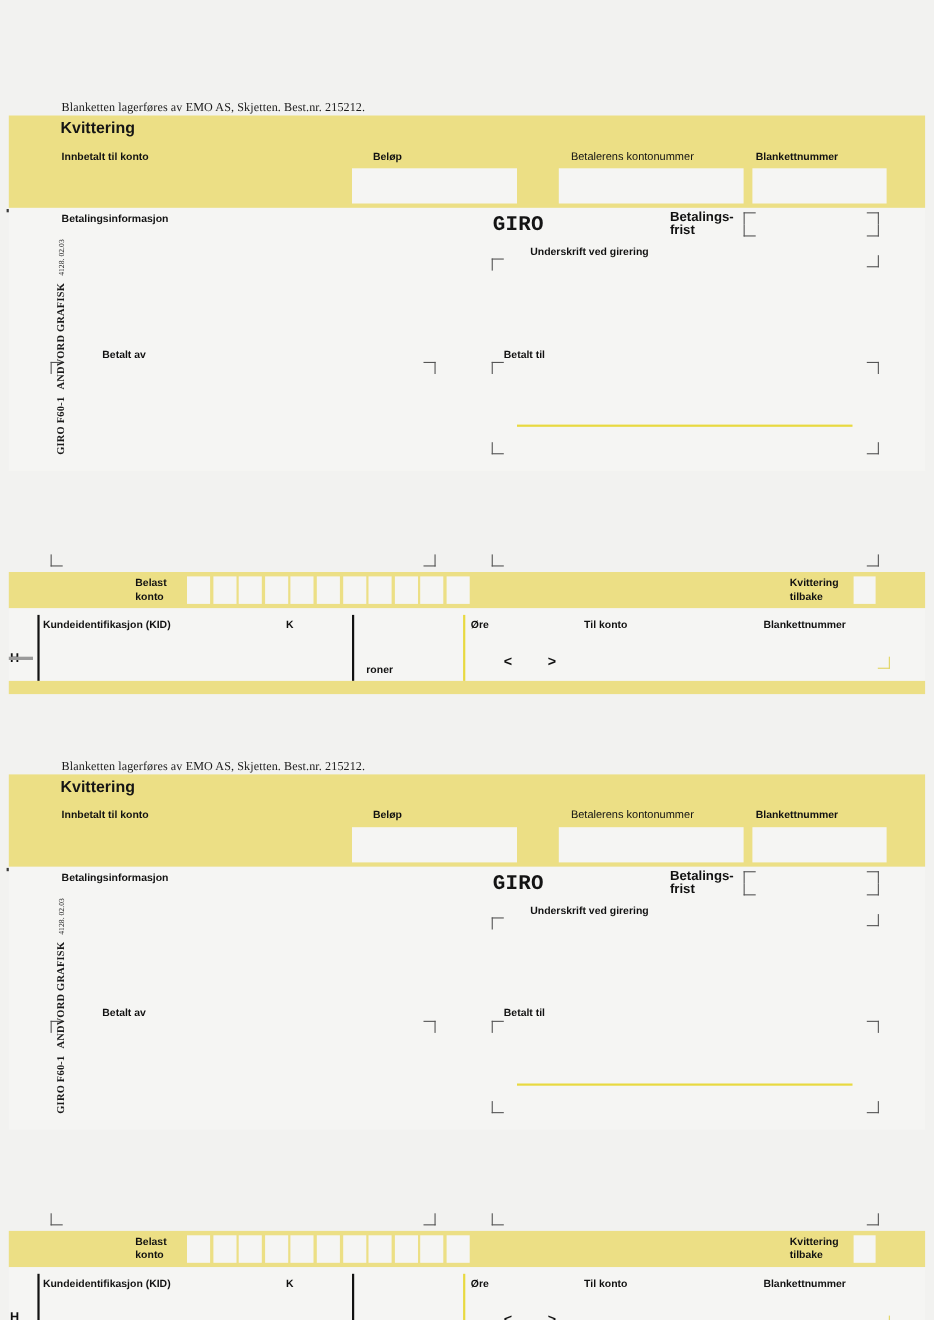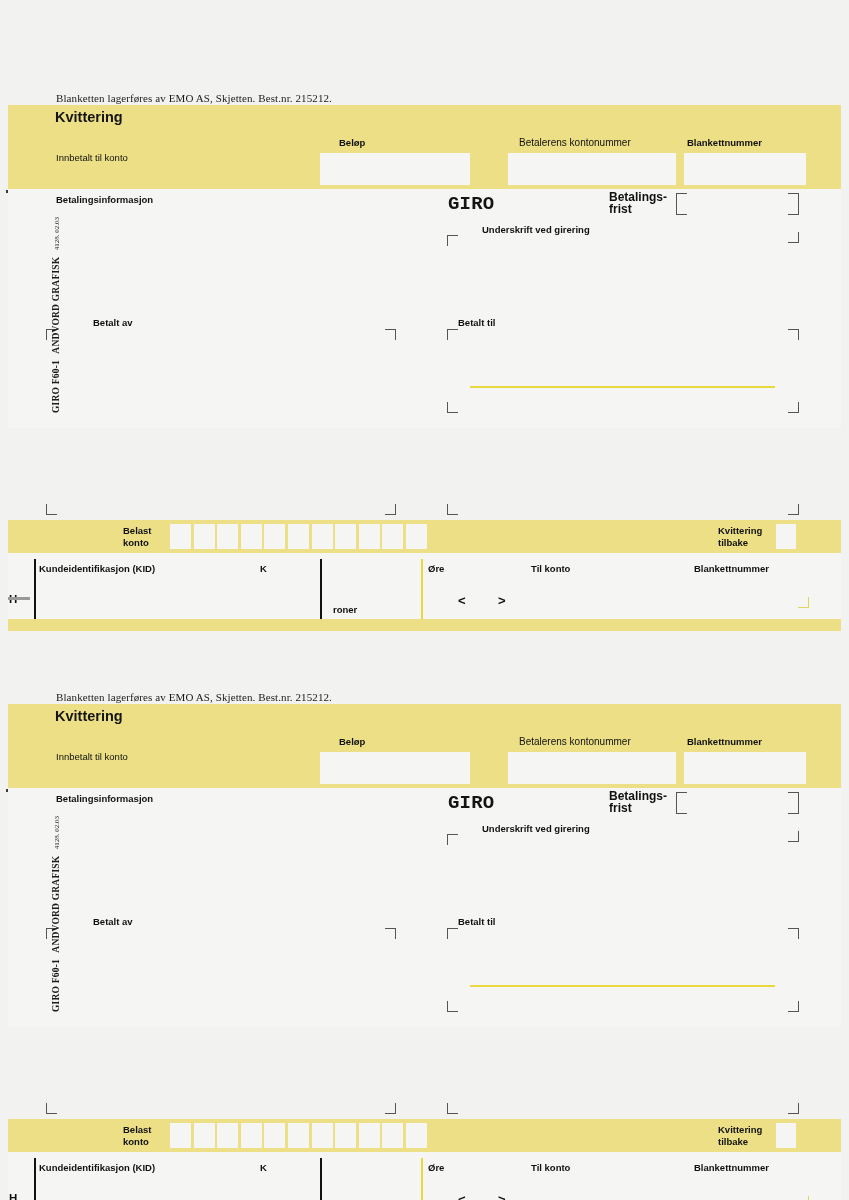--- a/index.html
+++ b/index.html
@@ -26,22 +26,22 @@
   .band-top {
     position: absolute; left: 8px; top: 13px;
     width: 833px; height: 84px;
     background: #ecdf85;
   }
   .ttl-kvittering {
     position: absolute; left: 55px; top: 17px;
     font-size: 14.5px; font-weight: bold; color: #151515;
   }
   .lbl-innbetalt {
-    position: absolute; left: 56px; top: 60px;
-    font-size: 9.5px; font-weight: normal; color: #111;
+    position: absolute; left: 56px; top: 45px;
+    font-size: 9.5px; font-weight: bold; color: #111;
   }
   .lbl-belop {
     position: absolute; left: 339px; top: 45px;
     font-size: 9.5px; font-weight: bold; color: #111;
   }
   .lbl-betalerkonto {
     position: absolute; left: 519px; top: 45px;
     font-size: 10px; font-weight: normal; color: #111;
   }
   .lbl-blankettnr-top {

